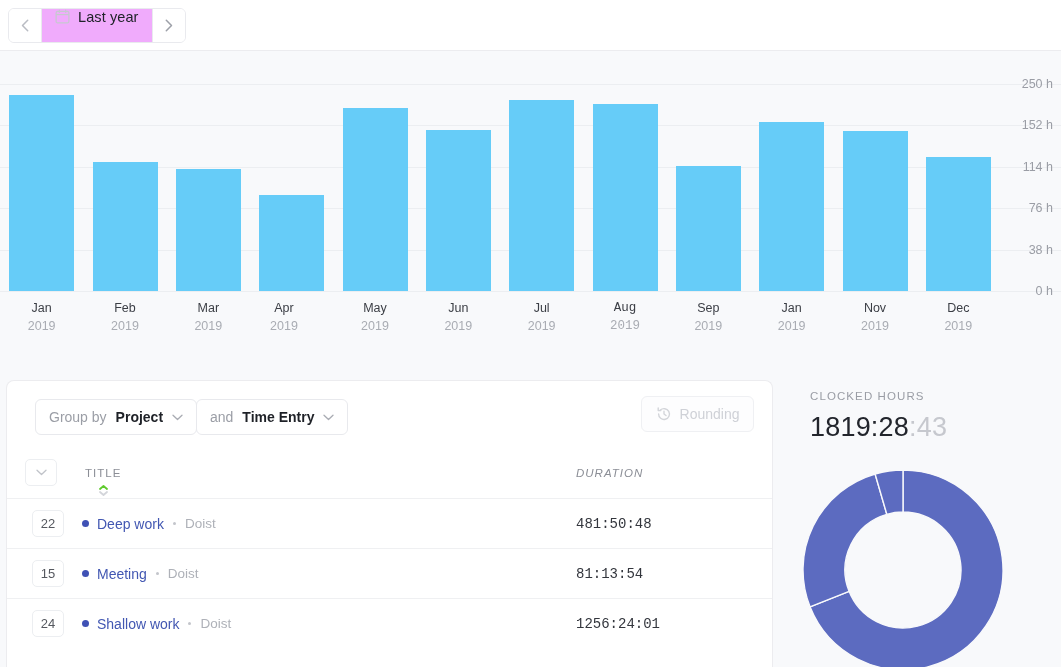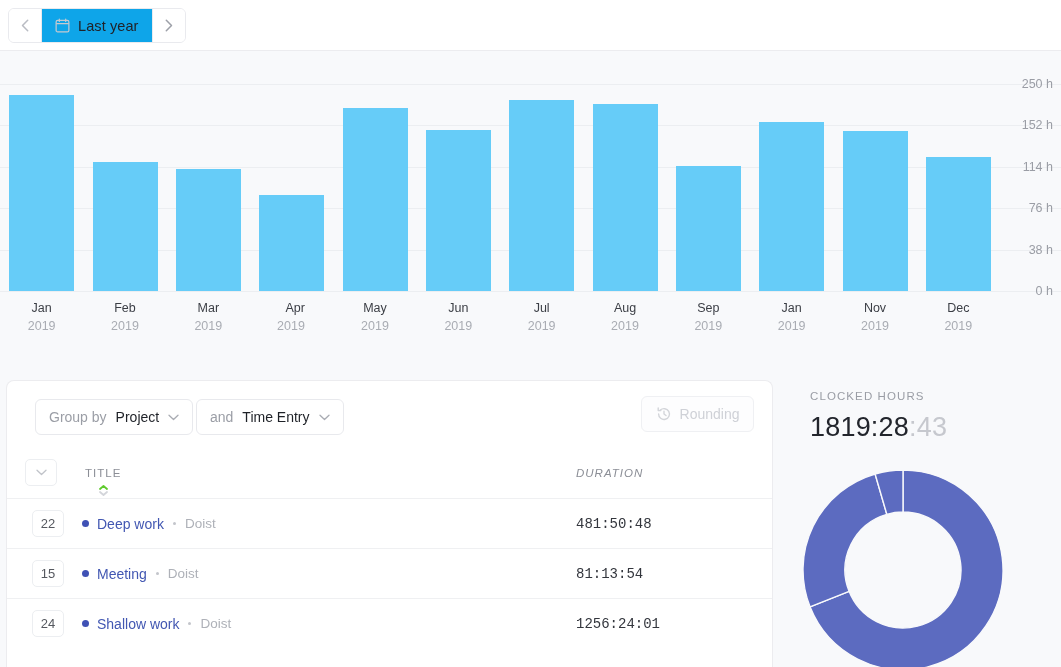--- a/index.html
+++ b/index.html
@@ -29,26 +29,26 @@
     overflow: hidden;
   }
   .period-arrow {
     width: 32px;
     display: flex; align-items: center; justify-content: center;
     cursor: pointer;
     background: #fff;
   }
   .period-arrow svg { display: block; }
   .period-main {
-    display: flex; align-items: center; gap: 8px;
+    display: flex; align-items: flex-start; gap: 8px;
     padding: 0 13px;
     border-left: 1px solid #e9eaee;
     border-right: 1px solid #e9eaee;
     cursor: pointer;
-    background: #0ea5e9;
+    background: #f0abfc;
   }
   .period-label {
     font-size: 14.5px; color: #20232a; letter-spacing: .1px;
   }
   .cal-icon { width: 15px; height: 15px; display: block; }
 
   
   .chart-zone {
     position: absolute; left: 0; top: 51px;
     width: 1061px; height: 305px;
@@ -106,21 +106,21 @@
     height: 36px;
     display: flex; align-items: center; gap: 9px;
     padding: 0 13px;
     border: 1px solid #e8e9ed;
     border-radius: 6px;
     background: #fff;
     cursor: pointer;
     white-space: nowrap;
   }
   .pill .pre { font-size: 14px; color: #9b9ea6; }
-  .pill .val { font-size: 14px; color: #1e2127; font-weight: normal; }
+  .pill .val { font-size: 14px; color: #1e2127; font-weight: bold; }
   .pill-group  { left: 28px; }
   .pill-entry  { left: 189px; }
   .rounding-btn {
     position: absolute; left: 641px; top: 396px;
     width: 113px; height: 36px;
     display: flex; align-items: center; justify-content: center; gap: 8px;
     border: 1px solid #eff0f3;
     border-radius: 6px;
     background: #fdfdfe;
     cursor: default;
@@ -255,37 +255,37 @@
           <span class="y">2019</span>
         </div>
         <div class="xlabel" style="left: 125px;">
           <span class="m">Feb</span>
           <span class="y">2019</span>
         </div>
         <div class="xlabel" style="left: 208.333px;">
           <span class="m">Mar</span>
           <span class="y">2019</span>
         </div>
-        <div class="xlabel" style="left: 291px; text-align: right;">
+        <div class="xlabel" style="left: 284px;">
           <span class="m">Apr</span>
           <span class="y">2019</span>
         </div>
         <div class="xlabel" style="left: 375px;">
           <span class="m">May</span>
           <span class="y">2019</span>
         </div>
         <div class="xlabel" style="left: 458.333px;">
           <span class="m">Jun</span>
           <span class="y">2019</span>
         </div>
         <div class="xlabel" style="left: 541.667px;">
           <span class="m">Jul</span>
           <span class="y">2019</span>
         </div>
-        <div class="xlabel" style="left: 625px;">
+        <div class="xlabel" style="left: 625px; font-family: Liberation Mono, monospace;">
           <span class="m">Aug</span>
           <span class="y">2019</span>
         </div>
         <div class="xlabel" style="left: 708.333px;">
           <span class="m">Sep</span>
           <span class="y">2019</span>
         </div>
         <div class="xlabel" style="left: 791.667px;">
           <span class="m">Jan</span>
           <span class="y">2019</span>

